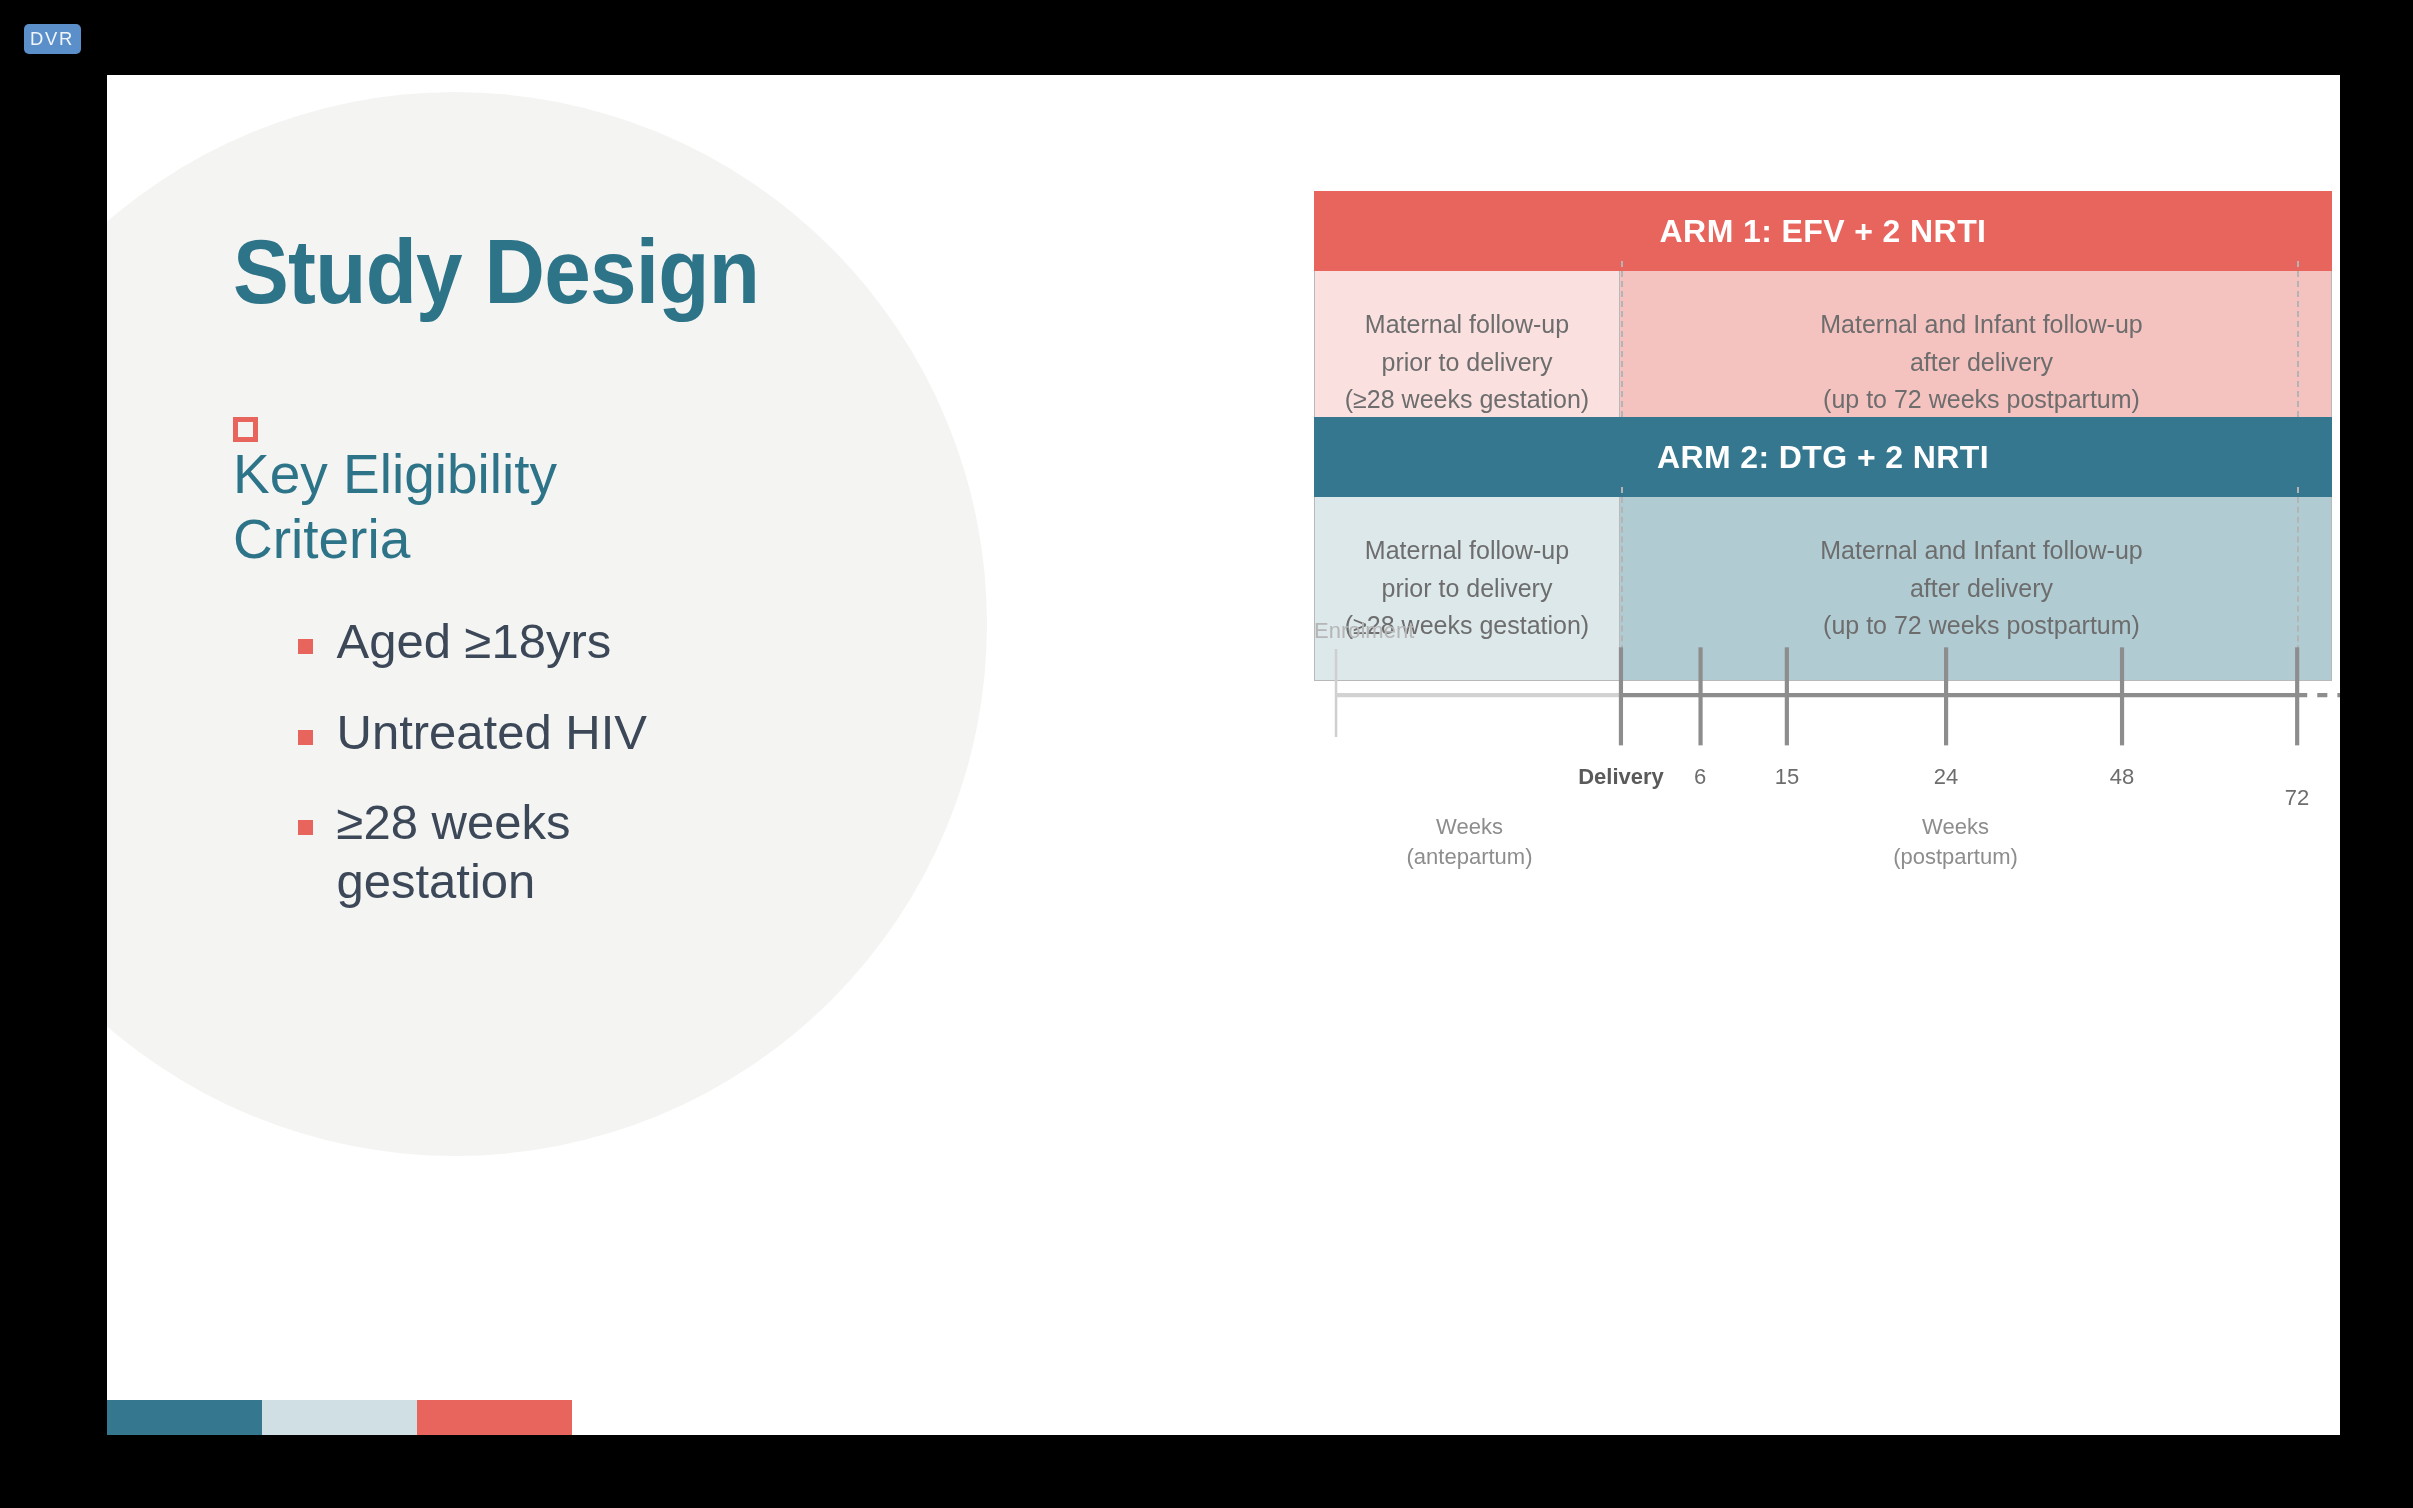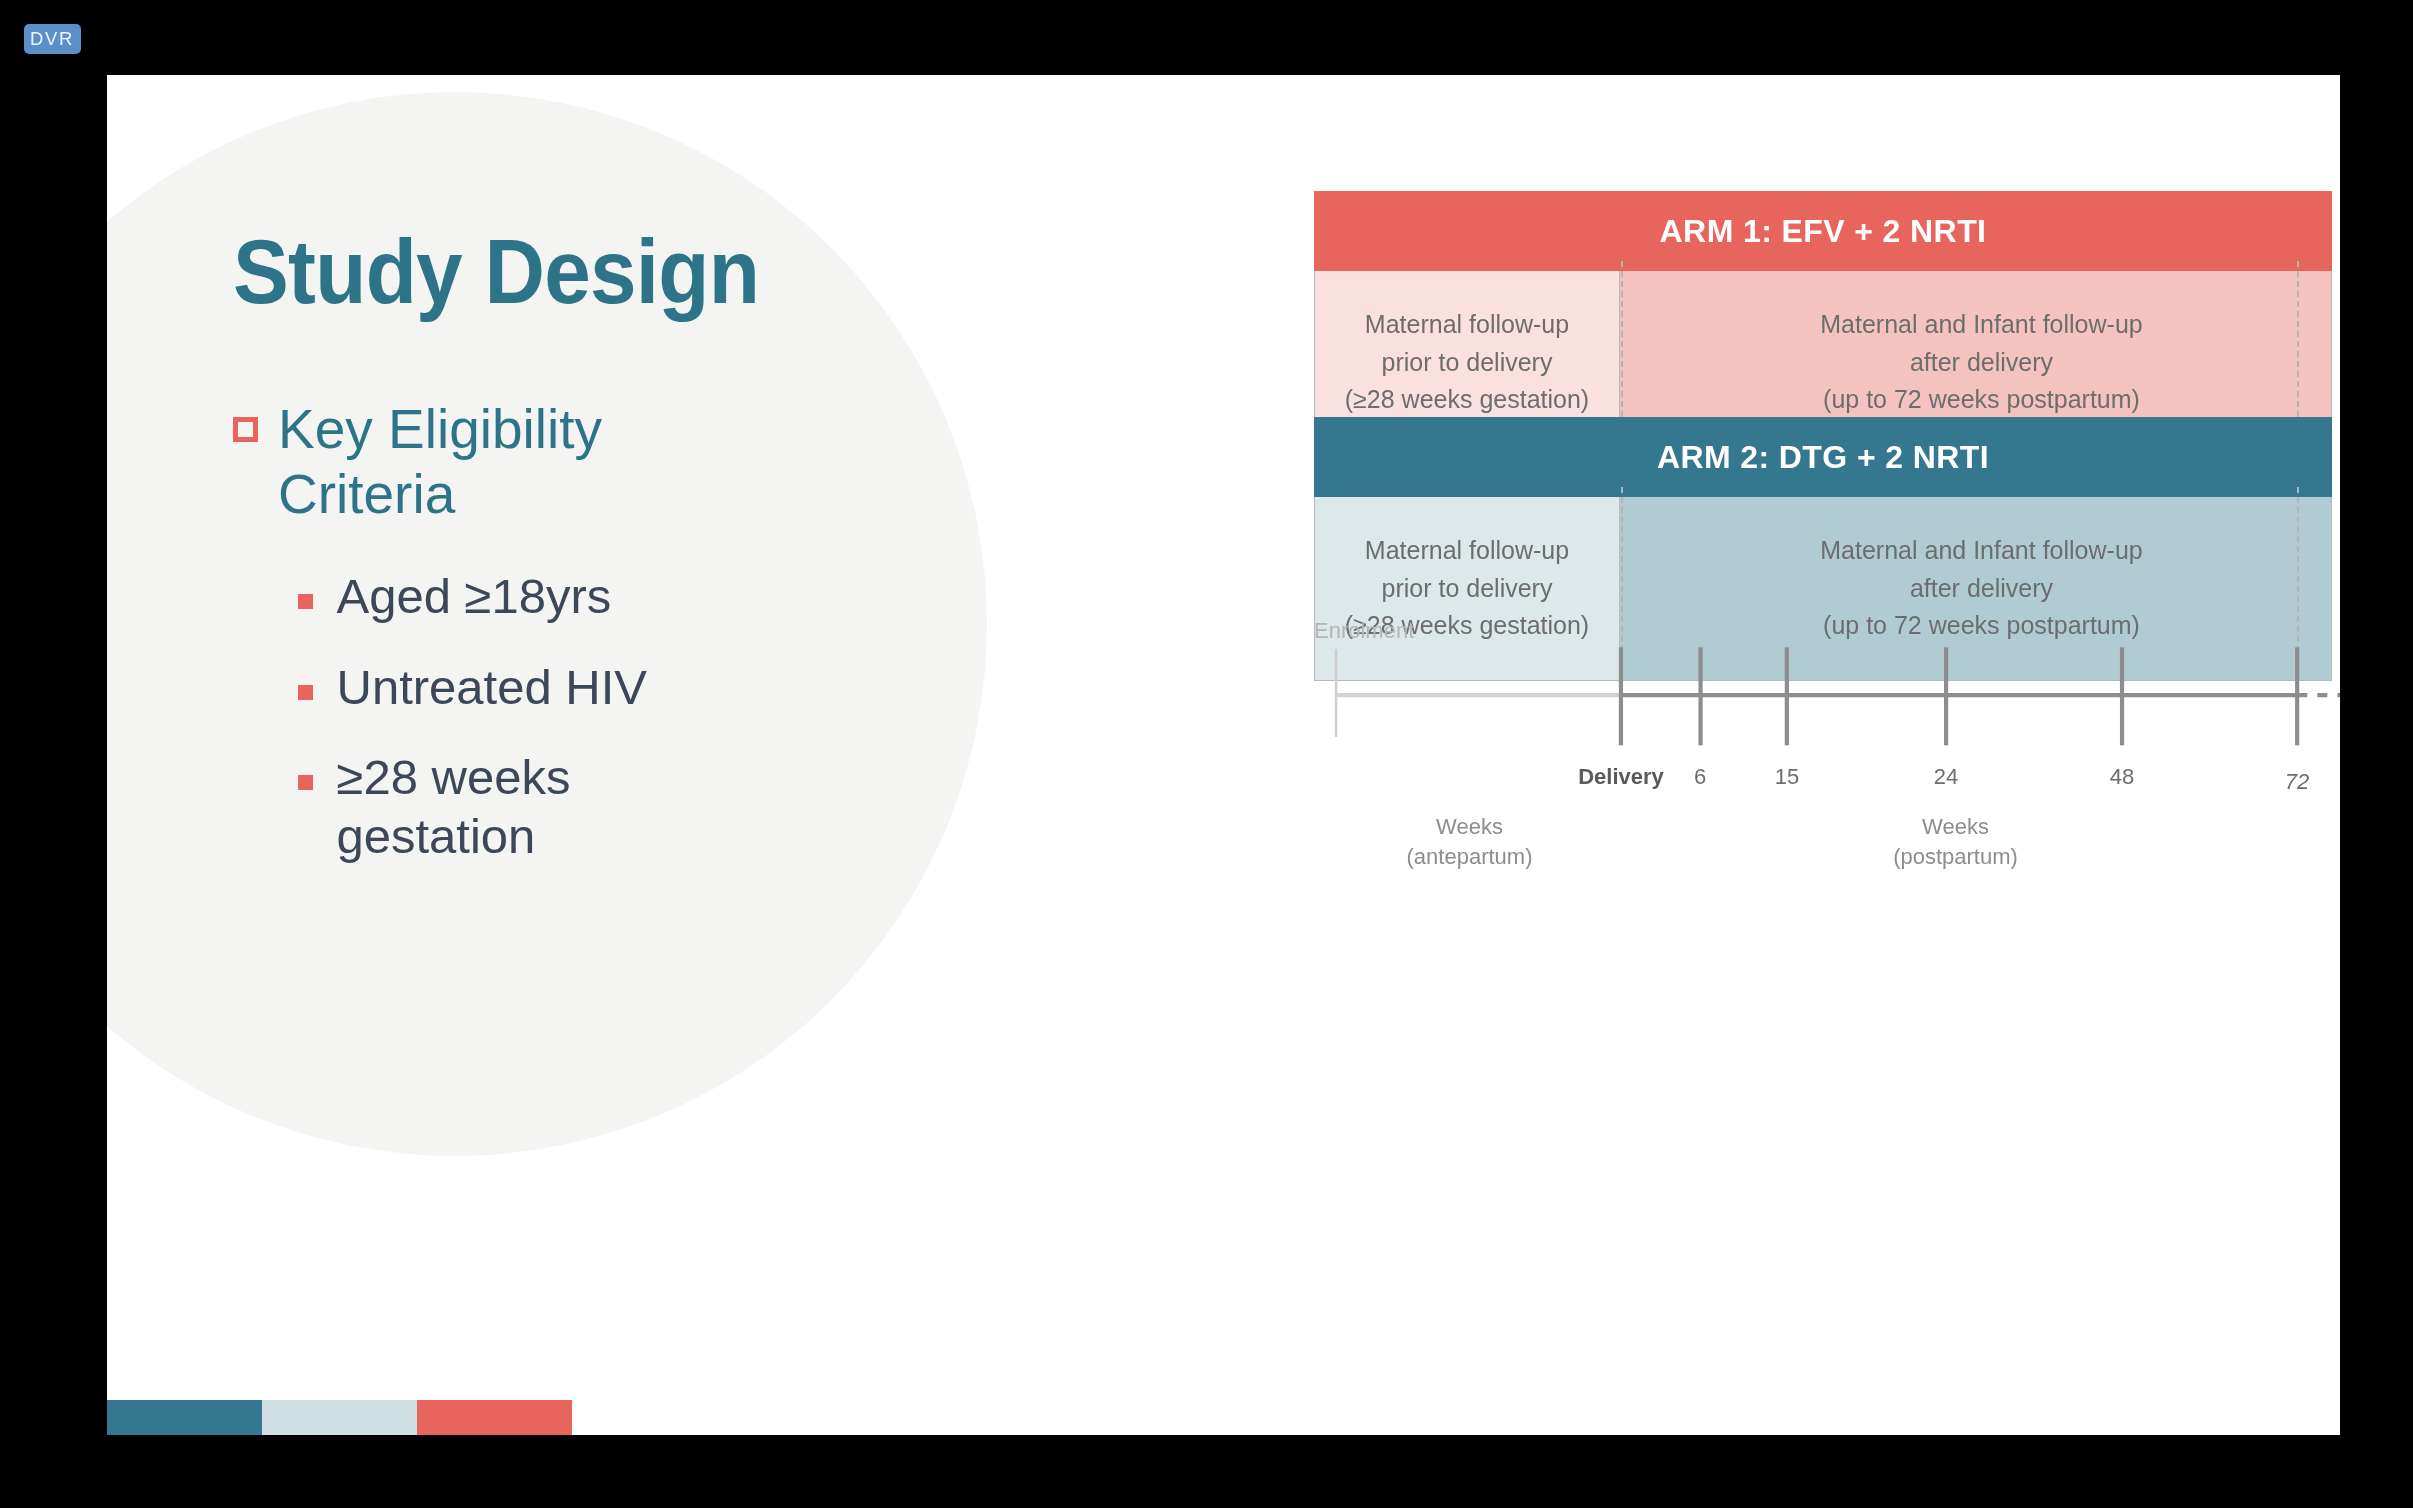--- a/index.html
+++ b/index.html
@@ -72,20 +72,21 @@
     font-family: "Liberation Sans", sans-serif;
     transform: scaleX(0.92);
     transform-origin: left center;
     white-space: nowrap;
   }
 
   .bullet-l1 {
     display: flex;
     align-items: flex-start;
     margin-top: 80px;
+    flex-direction: column;
   }
   .sq-hollow {
     width: 25px;
     height: 25px;
     border: 5.9px solid #e8655e;
     box-sizing: border-box;
     margin-top: 20px;
     margin-right: 20px;
     flex: 0 0 auto;
   }
@@ -324,21 +325,21 @@
         <line x1="754" y1="683" x2="754" y2="800" stroke="#8d8d8d" stroke-width="5"></line>
         <line x1="964" y1="683" x2="964" y2="800" stroke="#8d8d8d" stroke-width="5"></line>
         <line x1="1173" y1="683" x2="1173" y2="800" stroke="#8d8d8d" stroke-width="5"></line>
       </svg>
 
       <div class="tick-label bold" style="left:307px; top:689px;">Delivery</div>
       <div class="tick-label" style="left:386px; top:689px;">6</div>
       <div class="tick-label" style="left:473px; top:689px;">15</div>
       <div class="tick-label" style="left:632px; top:689px;">24</div>
       <div class="tick-label" style="left:808px; top:689px;">48</div>
-      <div class="tick-label" style="left:983px; top:694px;font-style:italic;">72</div>
+      <div class="tick-label" style="left:983px; top:710px;">72</div>
 
       <div class="tl-axis-label" style="left:55px; top:737px;">
         <div>Weeks</div>
         <div>(antepartum)</div>
       </div>
       <div class="tl-axis-label" style="left:541px; top:737px;">
         <div>Weeks</div>
         <div>(postpartum)</div>
       </div>
 

